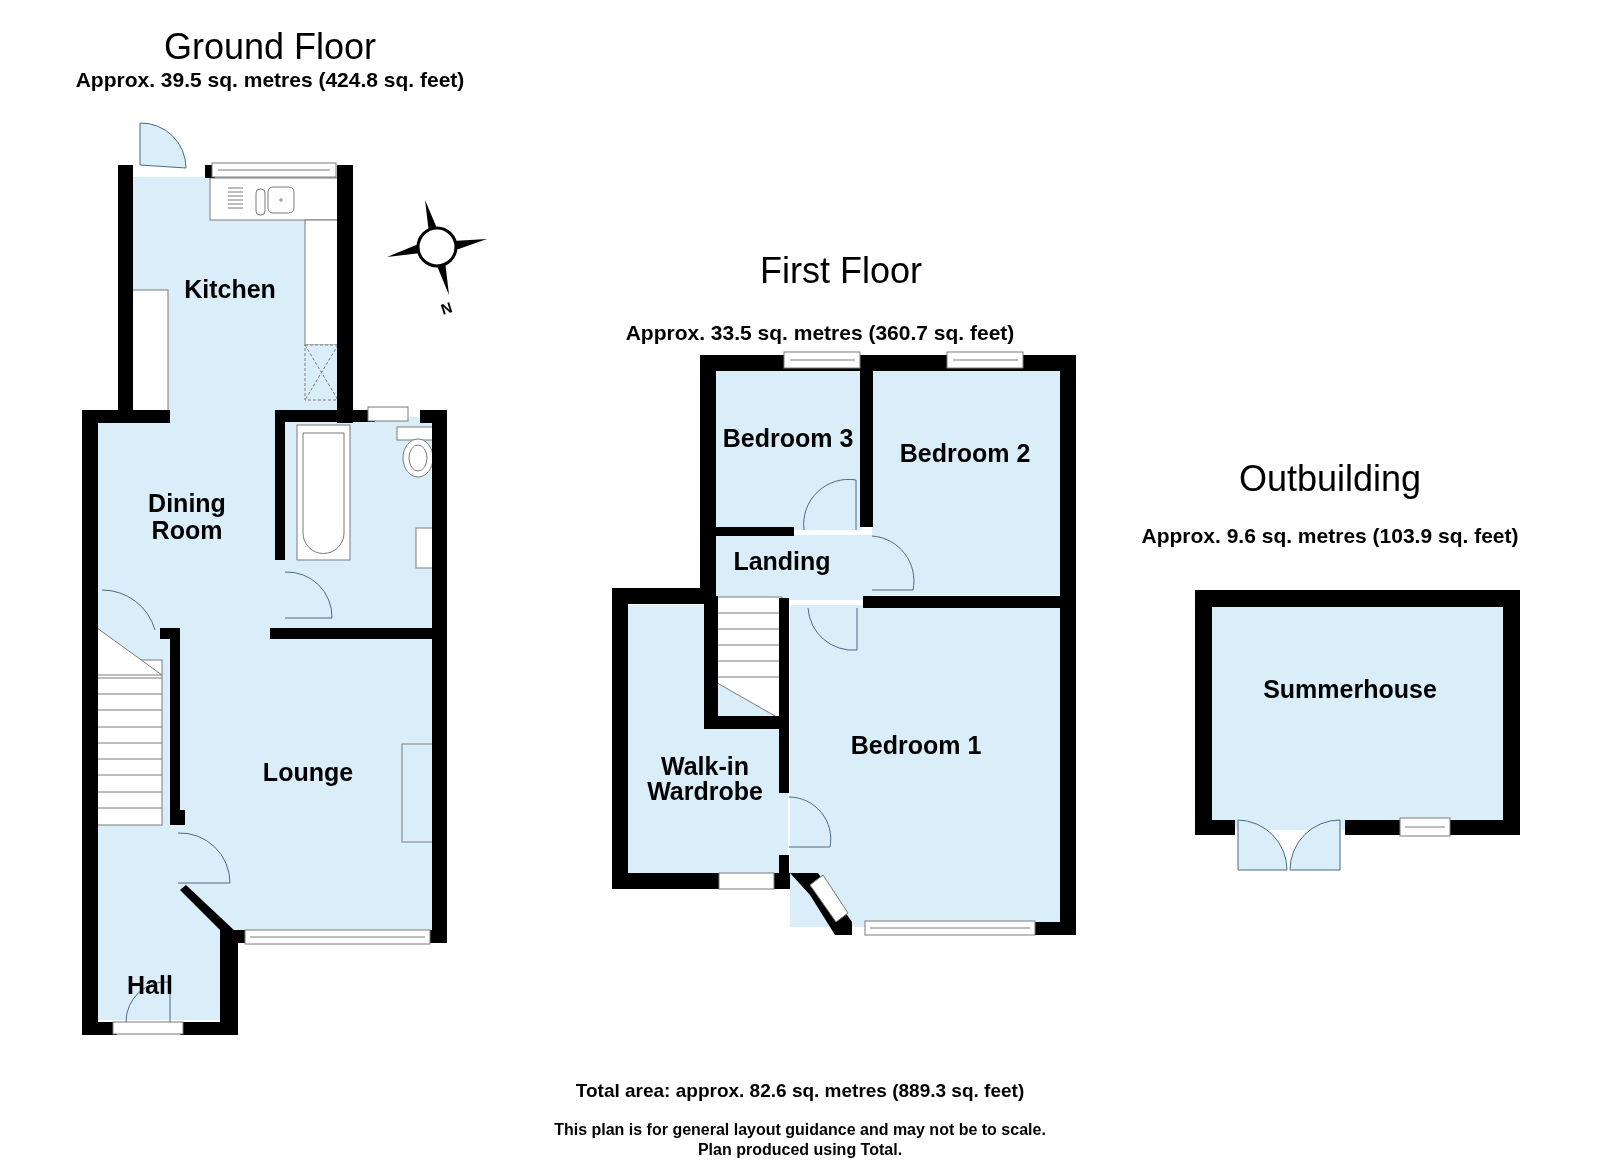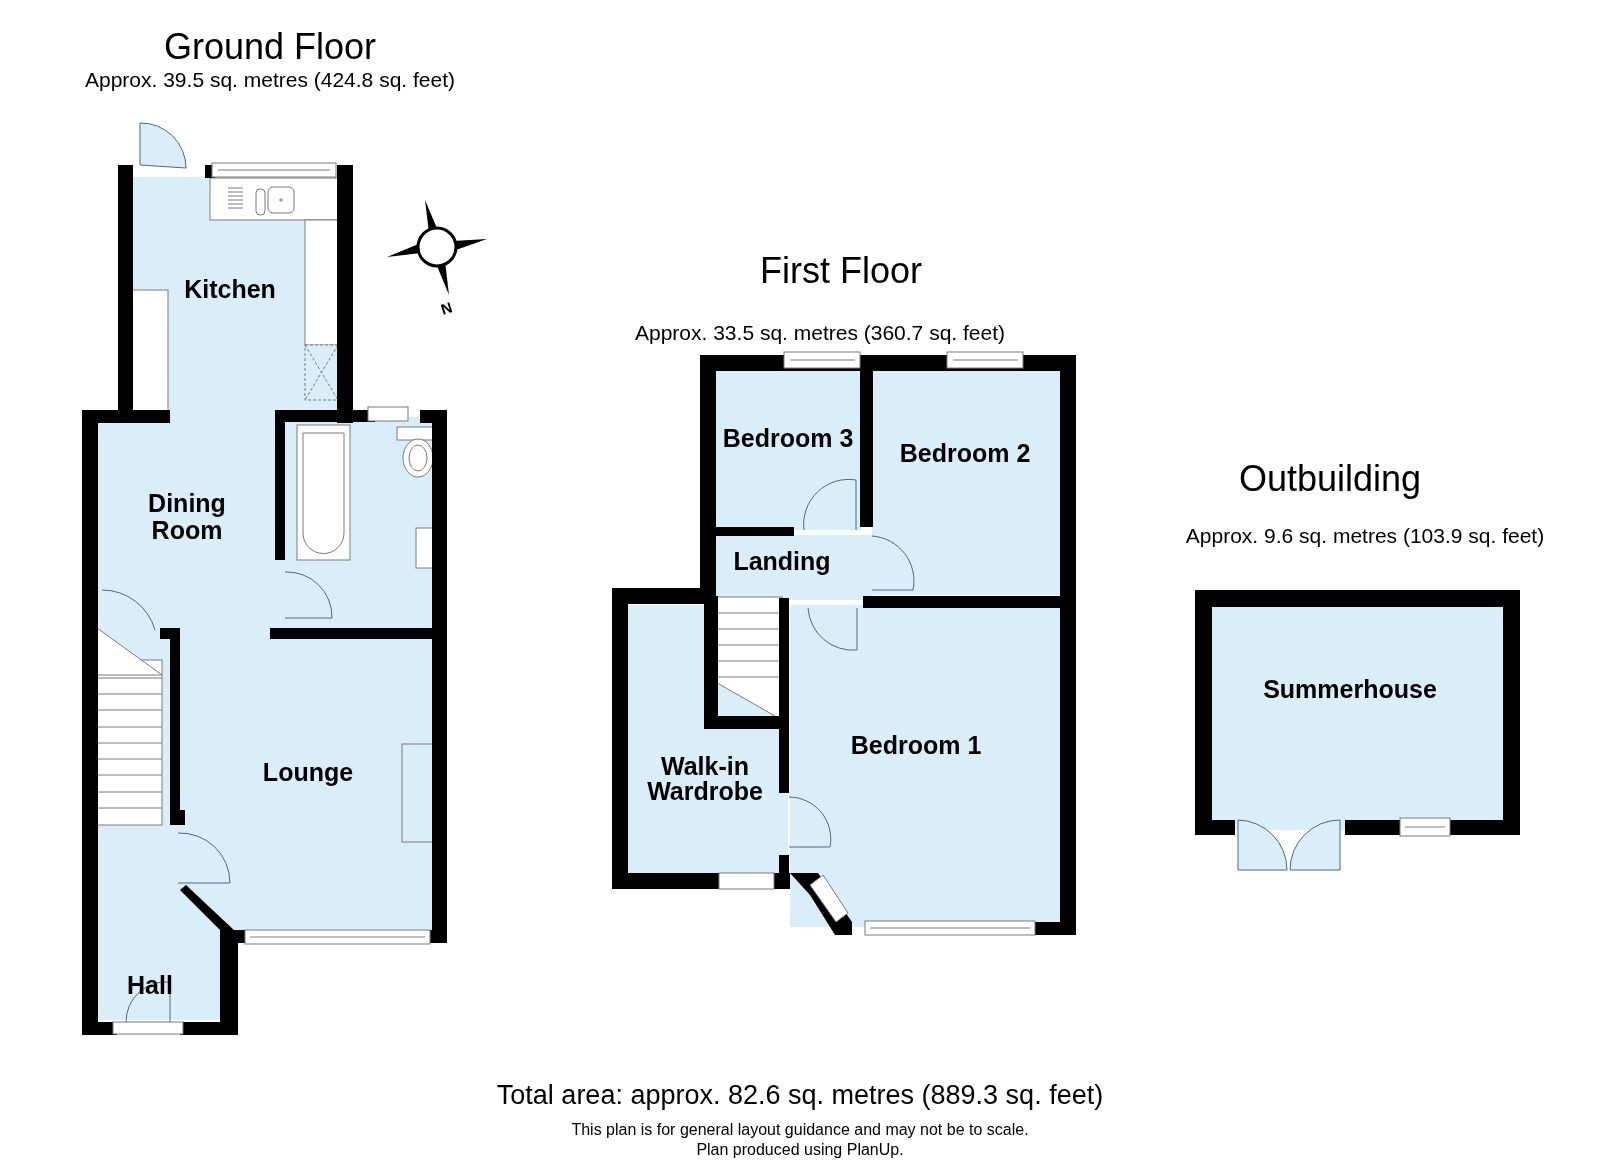--- a/index.html
+++ b/index.html
@@ -1,35 +1,35 @@
 <!DOCTYPE html>
 <html><head>
 <meta charset="utf-8">
 <style>
   html, body { margin:0; padding:0; background:#ffffff; }
   body { width:1600px; height:1163px; position:relative; overflow:hidden; font-family:"Liberation Sans", sans-serif; color:#000; }
-  .abs { position:absolute; }
+  .abs { position:absolute;font-weight:bold; }
   .floor-title { font-weight:normal; font-size:36px; text-align:center; white-space:nowrap; line-height:1; }
   .floor-sub { font-size:21px; text-align:center; white-space:nowrap; line-height:1; }
   svg#plan { position:absolute; left:0; top:0; }
   .room-label { font-family:"Liberation Sans", sans-serif; font-weight:bold; font-size:25px; fill:#000; }
-  .total { font-size:27px; text-align:center; white-space:nowrap; width:1600px; left:0; }
+  .total { font-size:19px; text-align:center; white-space:nowrap; width:1600px; left:0; }
   .note { font-size:16px; text-align:center; white-space:nowrap; width:1600px; left:0; line-height:1.25; }
 </style>
 </head>
 <body>
 
 <div class="abs floor-title" style="left:60px;width:420px;top:29px;">Ground Floor</div>
 <div class="abs floor-sub" style="left:40px;width:460px;top:69px;">Approx. 39.5 sq. metres (424.8 sq. feet)</div>
 
 <div class="abs floor-title" style="left:641px;width:400px;top:253px;">First Floor</div>
 <div class="abs floor-sub" style="left:600px;width:440px;top:294px;margin-top:28px;">Approx. 33.5 sq. metres (360.7 sq. feet)</div>
 
 <div class="abs floor-title" style="left:1150px;width:360px;top:461px;text-align:center;">Outbuilding</div>
-<div class="abs floor-sub" style="left:1155px;width:420px;top:525px;">Approx. 9.6 sq. metres (103.9 sq. feet)</div>
+<div class="abs floor-sub" style="left:1120px;width:420px;top:525px;">Approx. 9.6 sq. metres (103.9 sq. feet)</div>
 
 <svg id="plan" width="1600" height="1163" viewBox="0 0 1600 1163">
   <defs>
     <linearGradient id="win" x1="0" x2="0" y1="0" y2="1">
       <stop offset="0" stop-color="#ffffff"></stop>
         <stop offset="1" stop-color="#ffffff"></stop>
     </linearGradient>
   </defs>
 
   <g>
@@ -223,13 +223,13 @@
     <g fill="#daeefa" stroke="#4a6a80" stroke-width="1">
       <path d="M1238 835 L1238 870 L1287 870 A50 50 0 0 0 1238 820 Z"></path>
       <path d="M1340 835 L1340 870 L1290 870 A50 50 0 0 1 1340 820 Z"></path>
     </g>
   </g>
   <text class="room-label" x="1350" y="698" text-anchor="middle">Summerhouse</text>
 </svg>
 
 <div class="abs total" style="top:1080px;">Total area: approx. 82.6 sq. metres (889.3 sq. feet)</div>
 <div class="abs note" style="top:1120px;">This plan is for general layout guidance and may not be to scale.</div>
-<div class="abs note" style="top:1140px;">Plan produced using PlanUp.</div>
+<div class="abs note" style="top:1140px;">Plan produced using Total.</div>
 
 </body></html>

